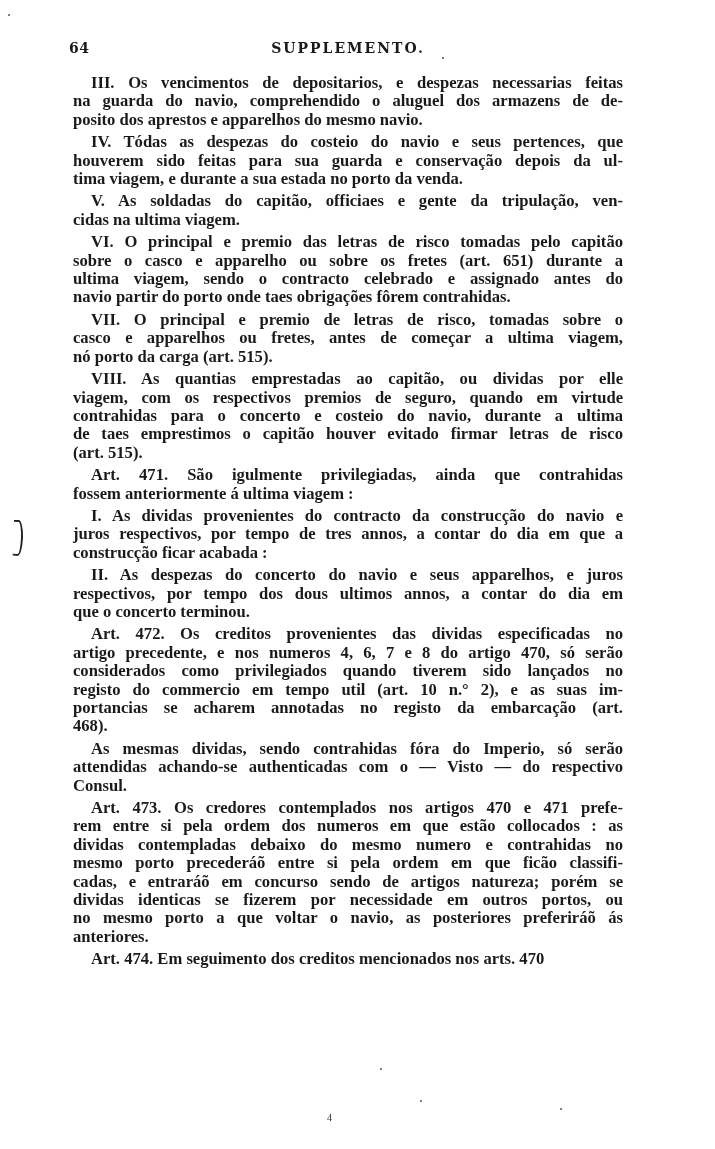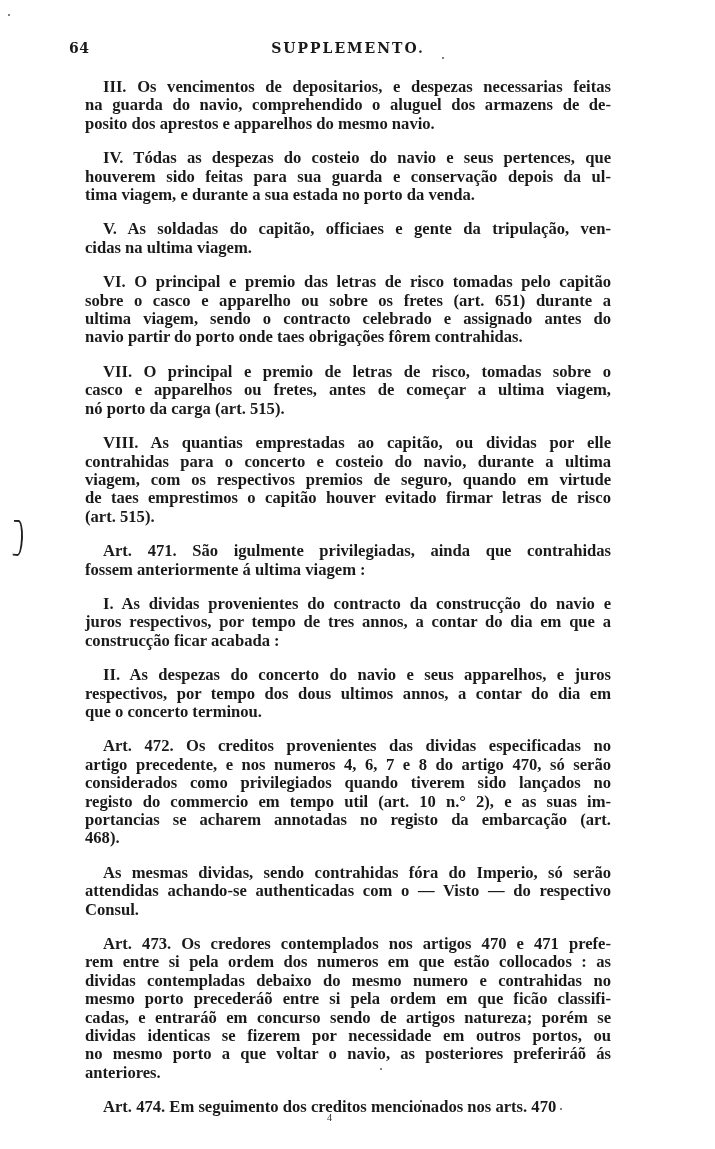--- a/index.html
+++ b/index.html
@@ -46,21 +46,21 @@
       font-size: 14px;
       letter-spacing: 2px;
     }
     .body-text {
       font-size: 16.6px;
       line-height: 18.4px;
       text-align: justify;
       font-weight: 600;
     }
     .para {
-      margin: 16px;
+      margin: 4px;
       text-indent: 18px;
       text-align: justify;
       text-align-last: left;
     }
     .para .line {
       display: block;
       text-align: justify;
       text-align-last: justify;
       text-indent: 0;
       white-space: nowrap;
@@ -134,22 +134,22 @@
         <span class="line">ultima viagem, sendo o contracto celebrado e assignado antes do</span>
         <span class="line last">navio partir do porto onde taes obrigações fôrem contrahidas.</span>
       </p>
       <p class="para">
         <span class="line first">VII. O principal e premio de letras de risco, tomadas sobre o</span>
         <span class="line">casco e apparelhos ou fretes, antes de começar a ultima viagem,</span>
         <span class="line last">nó porto da carga (art. 515).</span>
       </p>
       <p class="para">
         <span class="line first">VIII. As quantias emprestadas ao capitão, ou dividas por elle</span>
+        <span class="line">viagem, com os respectivos premios de seguro, quando em virtude</span>
         <span class="line">contrahidas para o concerto e costeio do navio, durante a ultima</span>
-        <span class="line">viagem, com os respectivos premios de seguro, quando em virtude</span>
         <span class="line">de taes emprestimos o capitão houver evitado firmar letras de risco</span>
         <span class="line last">(art. 515).</span>
       </p>
       <p class="para">
         <span class="line first">Art. 471. São igulmente privilegiadas, ainda que contrahidas</span>
         <span class="line last">fossem anteriormente á ultima viagem :</span>
       </p>
       <p class="para">
         <span class="line first">I. As dividas provenientes do contracto da construcção do navio e</span>
         <span class="line">juros respectivos, por tempo de tres annos, a contar do dia em que a</span>

